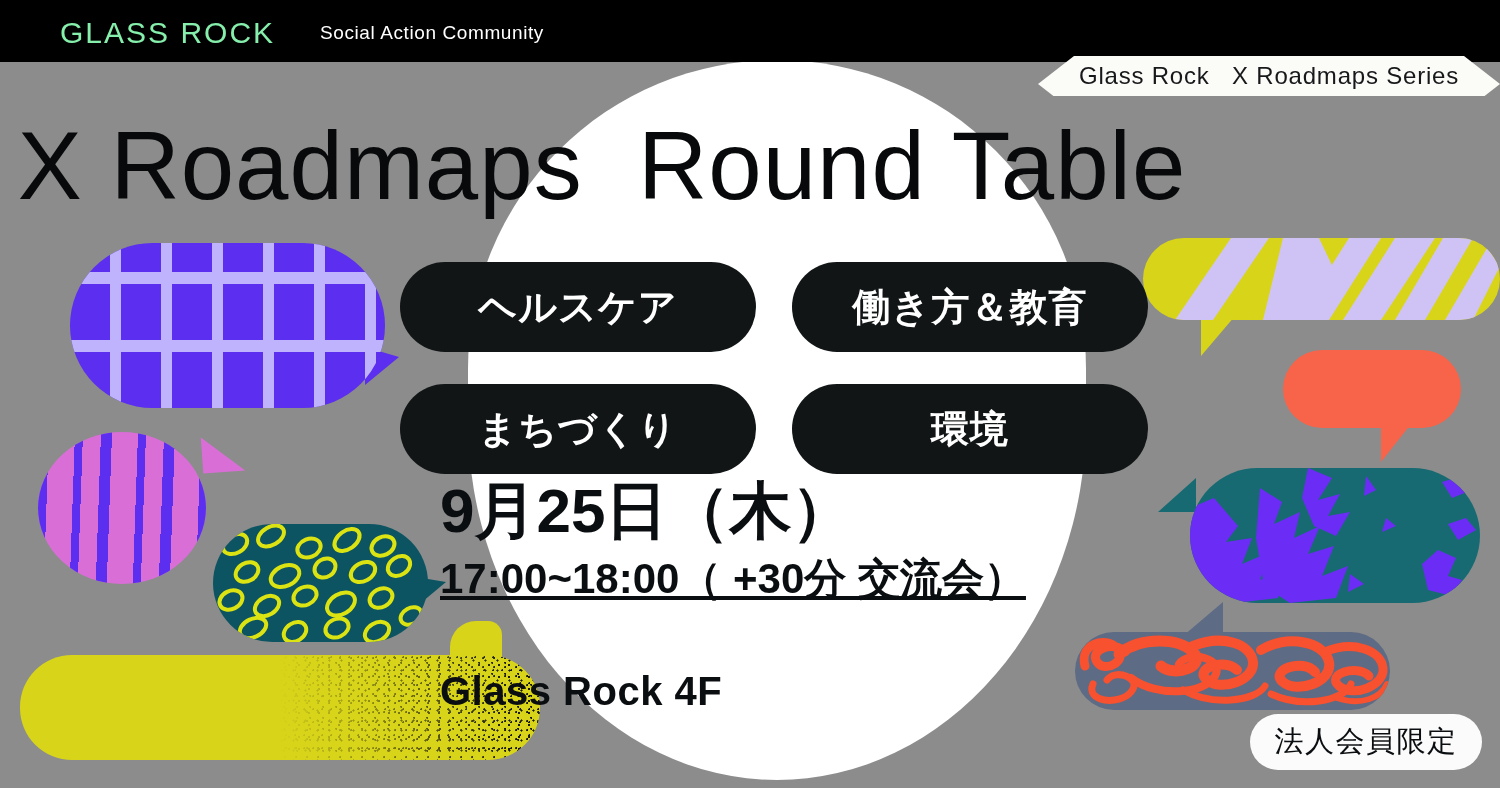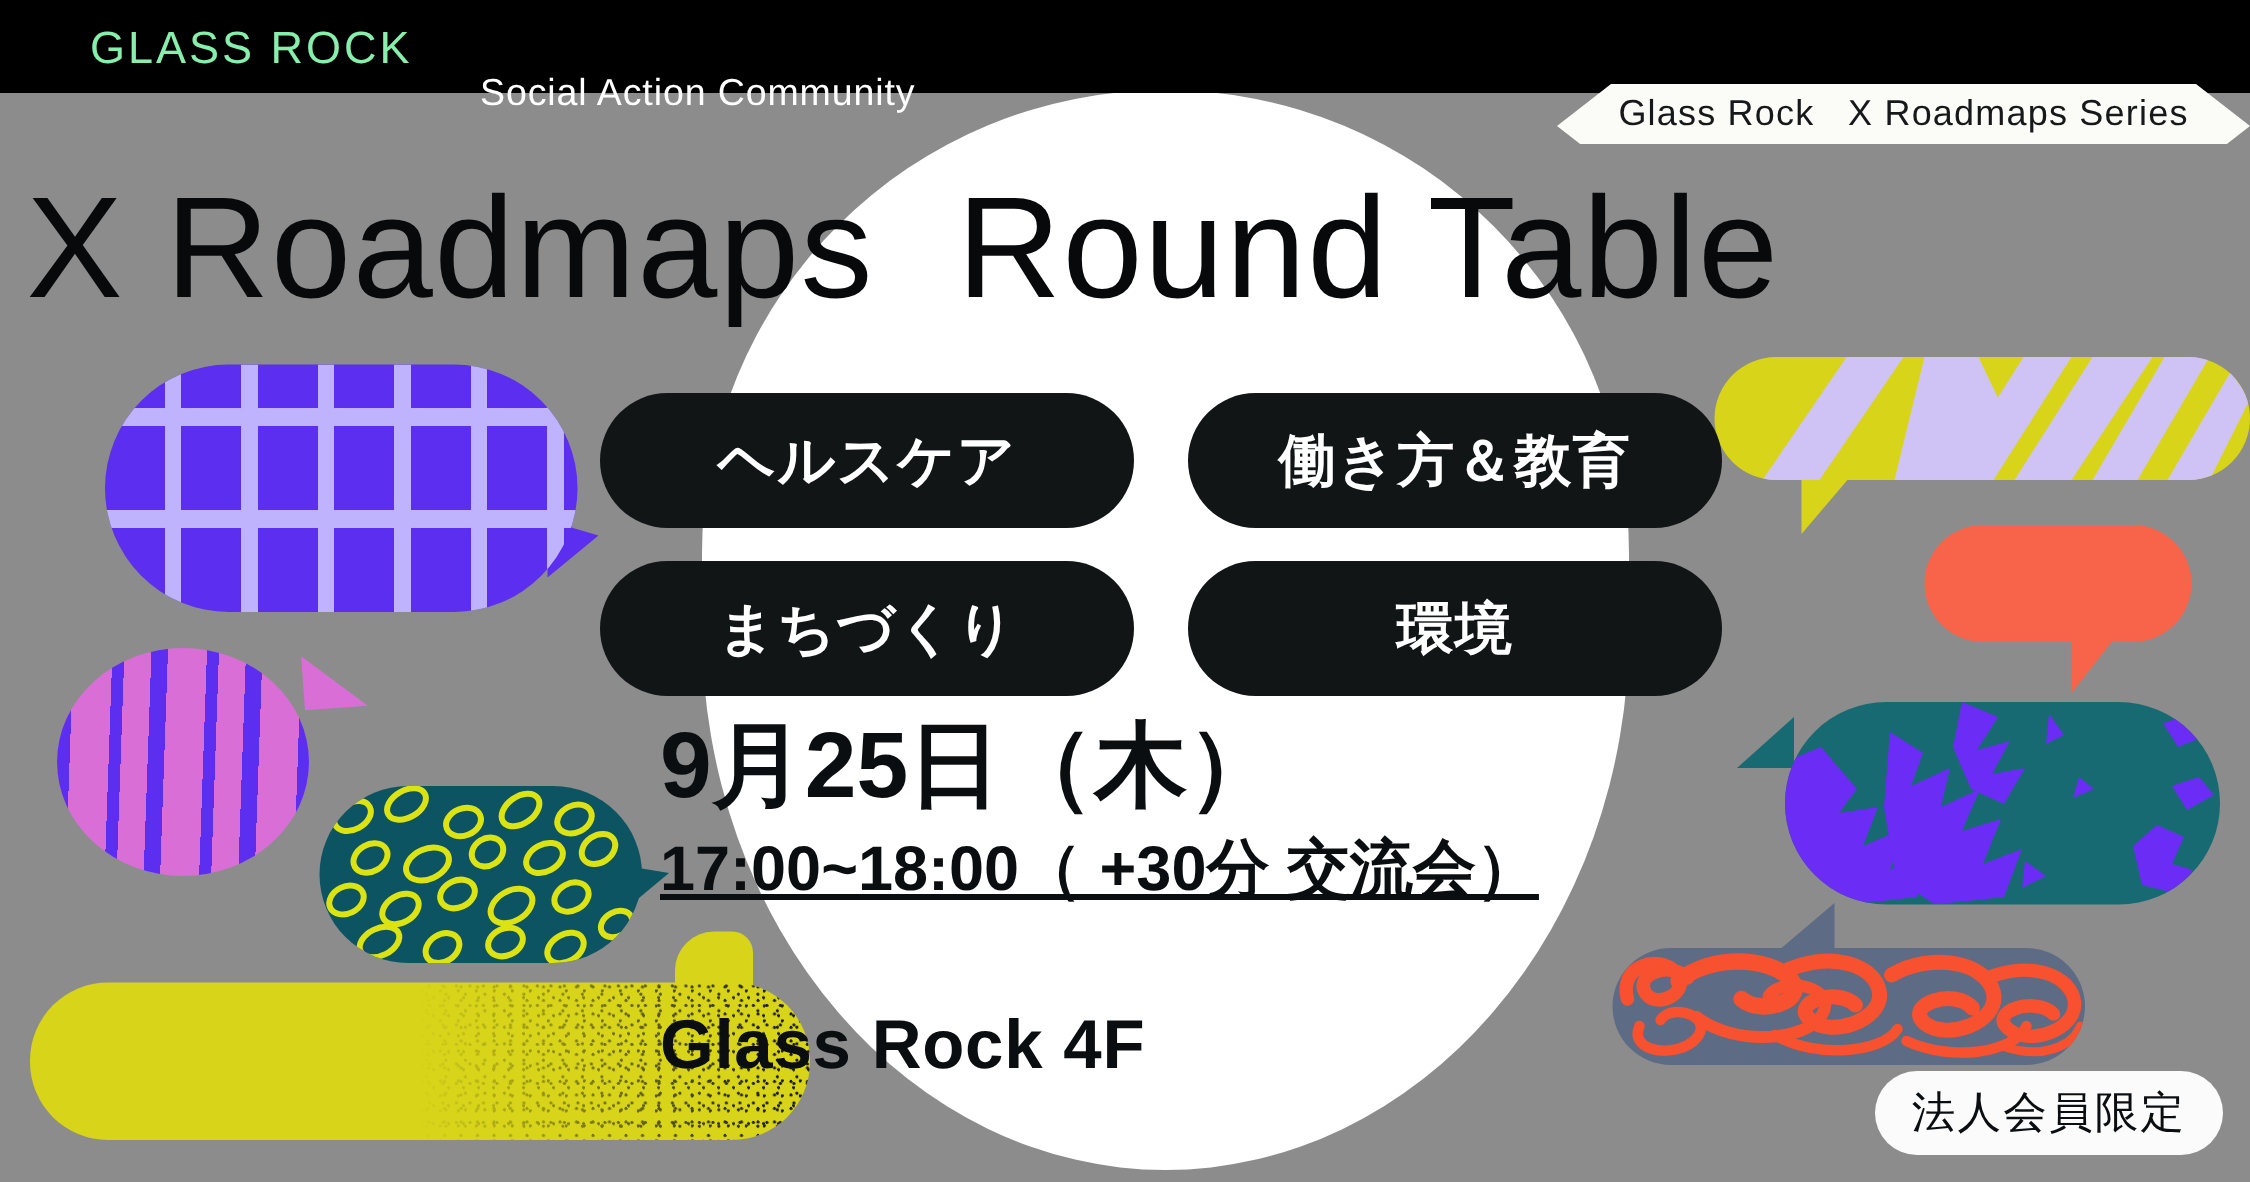--- a/index.html
+++ b/index.html
@@ -32,24 +32,23 @@
     color: #86efac;
     font-size: 30px;
     font-weight: 500;
     letter-spacing: 2.0px;
   }
   .brand-tagline {
     position: absolute;
     left: 320px;
     top: 22px;
     color: #ffffff;
-    font-size: 25px;
+    font-size: 19px;
     font-weight: 500;
     letter-spacing: 0.6px;
-    margin-top: 26px;
   }
 
   
   .series-ribbon {
     position: absolute;
     right: 0;
     top: 56px;
     width: 462px;
     height: 40px;
     background: #fbfbf7;
@@ -237,21 +236,21 @@
 
   
   .pill-grid {
     position: absolute;
     left: 400px;
     top: 262px;
     width: 748px;
     z-index: 30;
     display: flex;
     flex-wrap: wrap;
-    gap: 22px 36px;
+    gap: 32px 36px;
   }
   .topic-pill {
     width: 356px;
     height: 90px;
     border-radius: 45px;
     background: #111516;
     color: #ffffff;
     display: flex;
     align-items: center;
     justify-content: center;
@@ -278,21 +277,21 @@
   }
   .event-time {
     margin-top: 6px;
     font-size: 42px;
     font-weight: 700;
     letter-spacing: 0px;
     text-decoration: underline;
   }
   .event-venue {
     margin-top: 62px;
-    font-size: 46px;
+    font-size: 40px;
     font-weight: 700;
     letter-spacing: 0.5px;
   }
 
   
   .members-badge {
     position: absolute;
     left: 1250px;
     top: 714px;
     width: 232px;

